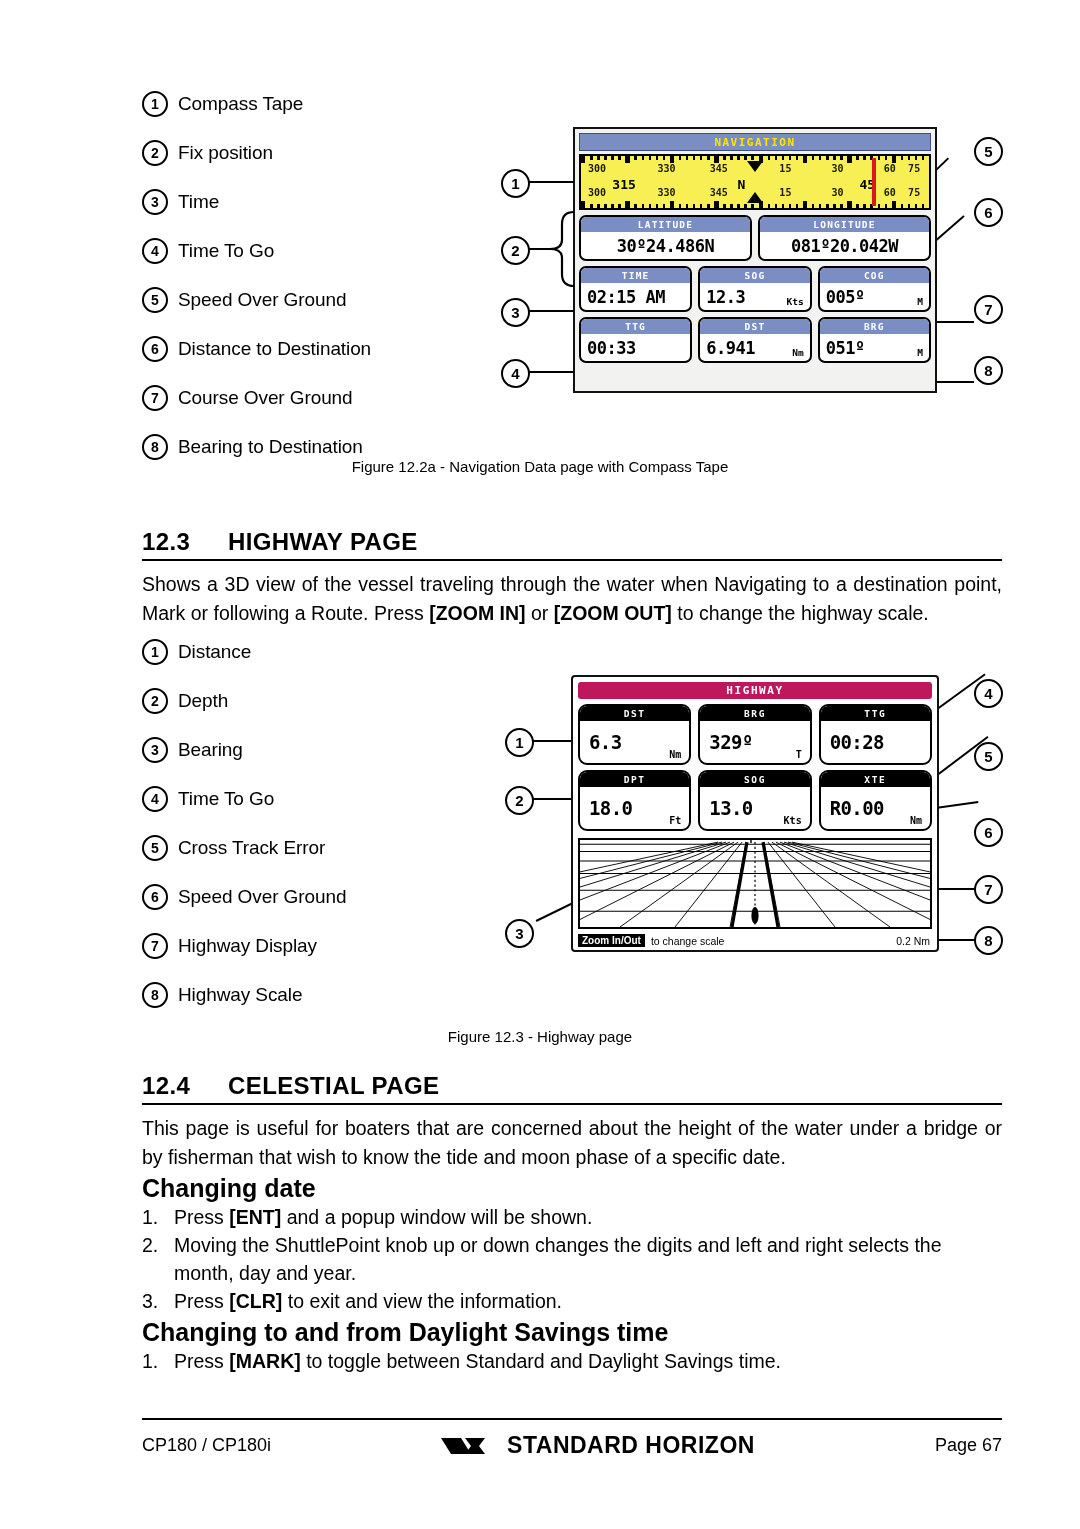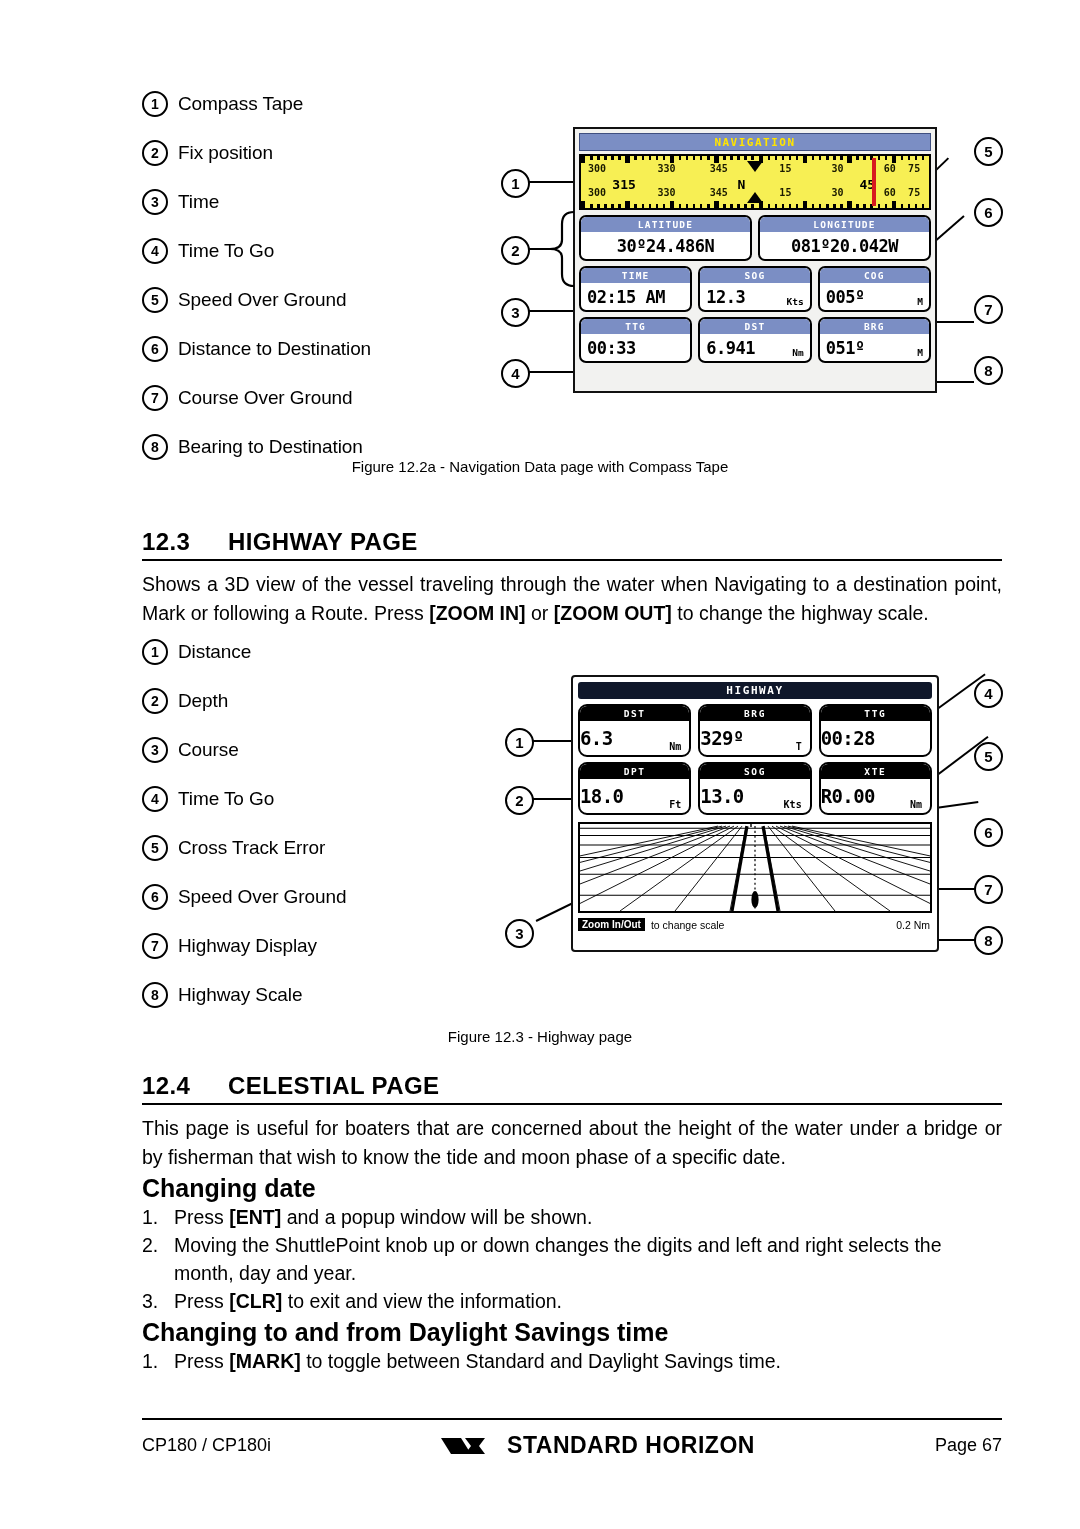--- a/index.html
+++ b/index.html
@@ -238,21 +238,21 @@
     height: 277px;
     background: #ffffff;
     border: 2.5px solid #111;
     border-radius: 4px;
     box-sizing: border-box;
     padding: 5px;
     z-index: 4;
   }
   .hw-titlebar {
     height: 17px;
-    background: #0f172a;
+    background: #be185d;
     border-radius: 3px;
     display: flex;
     align-items: center;
     justify-content: center;
     color: #fff;
     font-family: "DejaVu Sans Mono", monospace;
     font-size: 11px;
     font-weight: bold;
     letter-spacing: 1.6px;
   }
@@ -276,24 +276,25 @@
     display: flex;
     align-items: center;
     justify-content: center;
     color: #fff;
     font-family: "DejaVu Sans Mono", monospace;
     font-size: 9.5px;
     font-weight: bold;
     letter-spacing: 1.6px;
   }
   .hw-field-body {
-    height: 34px;
+    height: 42px;
     display: flex;
     align-items: center;
     position: relative;
+    padding-left: 9px;
     box-sizing: border-box;
   }
   .hw-value {
     font-family: "DejaVu Sans Mono", monospace;
     font-size: 19px;
     font-weight: bold;
     letter-spacing: -0.6px;
   }
   .hw-unit {
     position: absolute;
@@ -700,21 +701,21 @@
       <div class="callout-row">
         <div class="num-circle">1</div>
         <div class="callout-label">Distance</div>
       </div>
       <div class="callout-row">
         <div class="num-circle">2</div>
         <div class="callout-label">Depth</div>
       </div>
       <div class="callout-row">
         <div class="num-circle">3</div>
-        <div class="callout-label">Course</div>
+        <div class="callout-label">Bearing</div>
       </div>
       <div class="callout-row">
         <div class="num-circle">4</div>
         <div class="callout-label">Time To Go</div>
       </div>
       <div class="callout-row">
         <div class="num-circle">5</div>
         <div class="callout-label">Cross Track Error</div>
       </div>
       <div class="callout-row">

